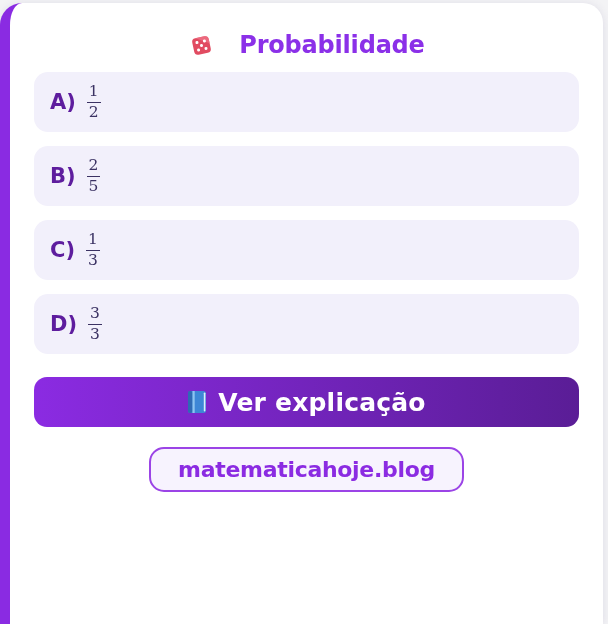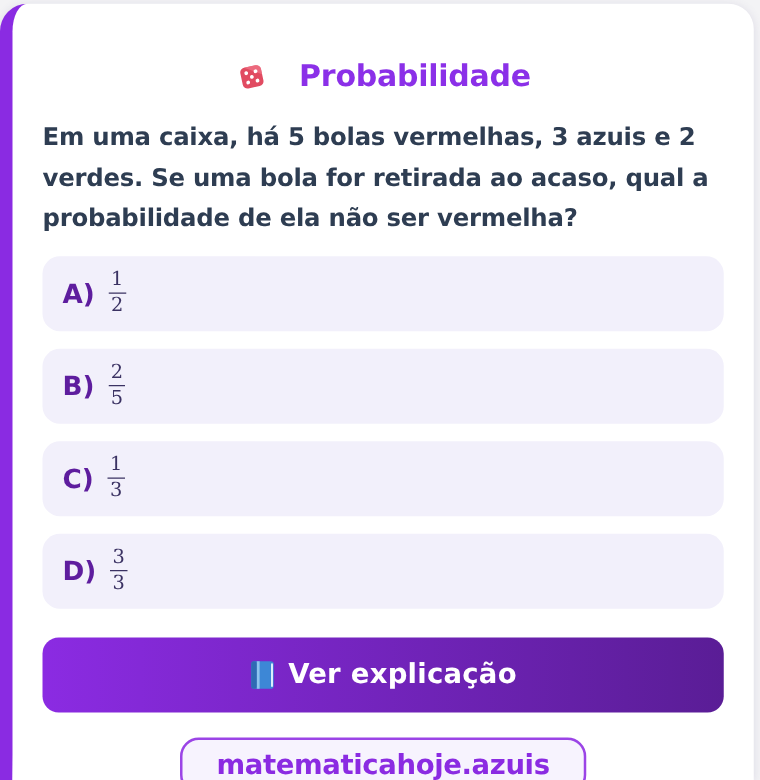--- a/index.html
+++ b/index.html
@@ -14,21 +14,21 @@
     left: 0; top: 3px; right: 5px; bottom: 0;
     background: #ffffff;
     border-left: 10px solid #8a2be2;
     border-radius: 22px 20px 0 0;
     box-shadow: 0 1px 8px rgba(90, 80, 140, 0.14);
     padding: 26px 24px 0 24px;
   }
   .header {
     display: flex; align-items: center; justify-content: center;
     gap: 24px;
-    margin-top: 18px;
+    margin-top: 2px;
   }
   .header .die { width: 27px; height: 27px; flex: 0 0 auto; }
   .title {
     color: #8b30e8;
     font-size: 24px;
     font-weight: 800;
     letter-spacing: -0.2px;
   }
   .question {
     margin-top: 19px;
@@ -62,28 +62,28 @@
     color: #3b3263;
     font-size: 15.5px;
     line-height: 1.15;
   }
   .frac .num { padding: 0 2px 1px 2px; border-bottom: 1.4px solid #3b3263; }
   .frac .den { padding: 1px 2px 0 2px; }
   .explain-btn {
     display: flex; align-items: center; justify-content: center;
     gap: 11px;
     width: 100%;
-    height: 60px;
+    height: 50px;
     margin-top: 23px;
     border: none;
     border-radius: 13px;
     background: linear-gradient(90deg, #8b2be2 0%, #5a1d96 100%);
     color: #ffffff;
     font-family: "DejaVu Sans", "Liberation Sans", sans-serif;
-    font-size: 22px;
+    font-size: 25px;
     font-weight: 800;
     letter-spacing: 0.2px;
     cursor: pointer;
   }
   .explain-btn .book { width: 20px; height: 24px; flex: 0 0 auto; }
   .footer { margin-top: 20px; text-align: center; }
   .site-badge {
     display: inline-block;
     background: #f7f3fe;
     border: 2.5px solid #9b44e6;
@@ -108,21 +108,20 @@
         <circle cx="11.5" cy="11.5" r="1.8" fill="#ffffff"></circle>
         <circle cx="20.5" cy="11.5" r="1.8" fill="#ffffff"></circle>
         <circle cx="16" cy="16" r="1.8" fill="#ffffff"></circle>
         <circle cx="11.5" cy="20.5" r="1.8" fill="#ffffff"></circle>
         <circle cx="20.5" cy="20.5" r="1.8" fill="#ffffff"></circle>
       </g>
     </svg>
     <span class="title">Probabilidade</span>
   </div>
 
-  <div class="question">Em uma caixa, há 5 bolas vermelhas, 3 azuis e 2 verdes. Se uma bola for retirada ao acaso, qual a probabilidade de ela não ser vermelha?</div>
 
   <div class="options">
 
     <div class="option">
       <span class="opt-letter">A)</span>
       <span class="frac">
         <span class="num">1</span>
         <span class="den">2</span>
       </span>
     </div>
@@ -157,16 +156,16 @@
     <svg class="book" viewBox="0 0 20 24" aria-hidden="true">
       <rect x="1" y="1" width="18" height="22" rx="2.5" fill="#3d87d6"></rect>
       <rect x="1" y="1" width="4.5" height="22" rx="2" fill="#2f6ab3"></rect>
       <rect x="5.5" y="1" width="2.2" height="22" fill="#8ec4f0"></rect>
       <rect x="16.8" y="2.5" width="1.6" height="19" rx="0.8" fill="#dceefc"></rect>
     </svg>
     <span>Ver explicação</span>
   </button>
 
   <div class="footer">
-    <span class="site-badge">matematicahoje.azuis</span>
+    <span class="site-badge">matematicahoje.blog</span>
   </div>
 
 </div>
 
 </body></html>

